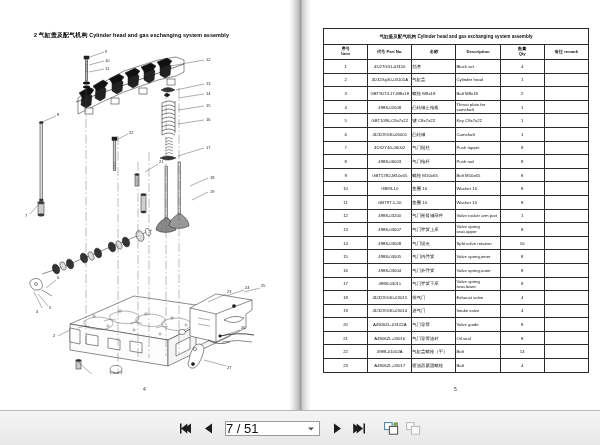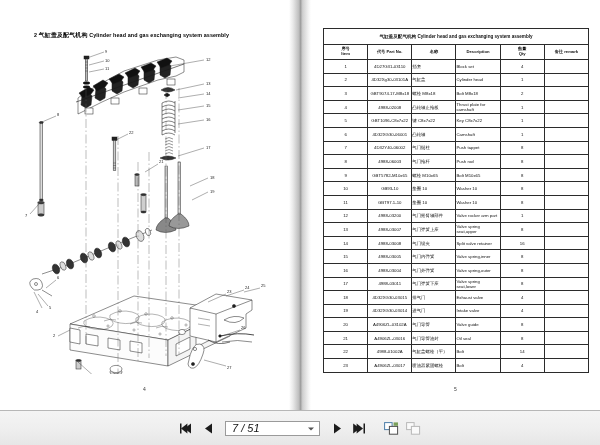--- a/index.html
+++ b/index.html
@@ -47,21 +47,21 @@
 
   
   .toolbar{position:absolute;left:0;top:410px;width:600px;height:35px;
            background:linear-gradient(to bottom,#f4f4f4 0%,#eeeeee 55%,#e6e6e6 100%);
            border-top:1px solid #b7b7b7;
            display:flex;align-items:center;justify-content:center;gap:7px;}
   .tb-btn{display:flex;align-items:center;justify-content:center;width:15px;height:15px;cursor:default;}
   .tb-btn svg{display:block;}
   .pagebox{position:relative;display:flex;align-items:center;width:95px;height:15px;
            background:#fff;border:1px solid #9a9a9a;box-sizing:border-box;margin:0 2px;}
-  .pagebox .val{padding-left:6px;font-size:11px;color:#111;line-height:1;font-style:italic;}
+  .pagebox .val{font-size:13px;color:#111;line-height:1;}
   .pagebox .caret{position:absolute;right:5px;top:50%;transform:translateY(-50%);
                   width:0;height:0;border-left:3px solid transparent;border-right:3px solid transparent;
                   border-top:3.5px solid #555;}
   .tb-gap{width:4px;}
 </style>
 </head>
 <body>
 
 <div class="viewer">
 

